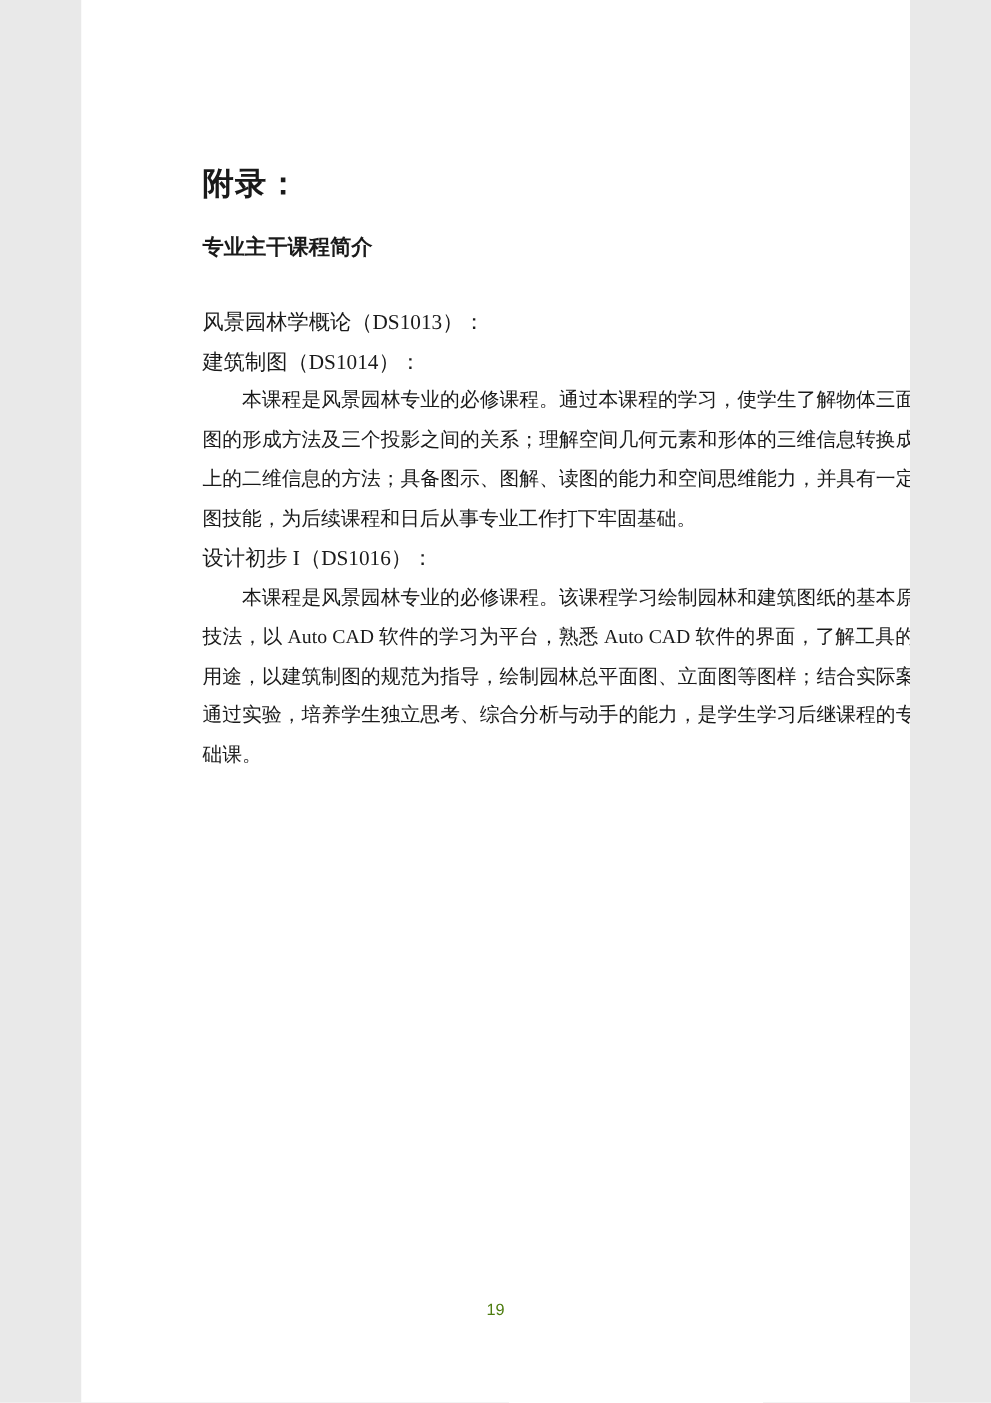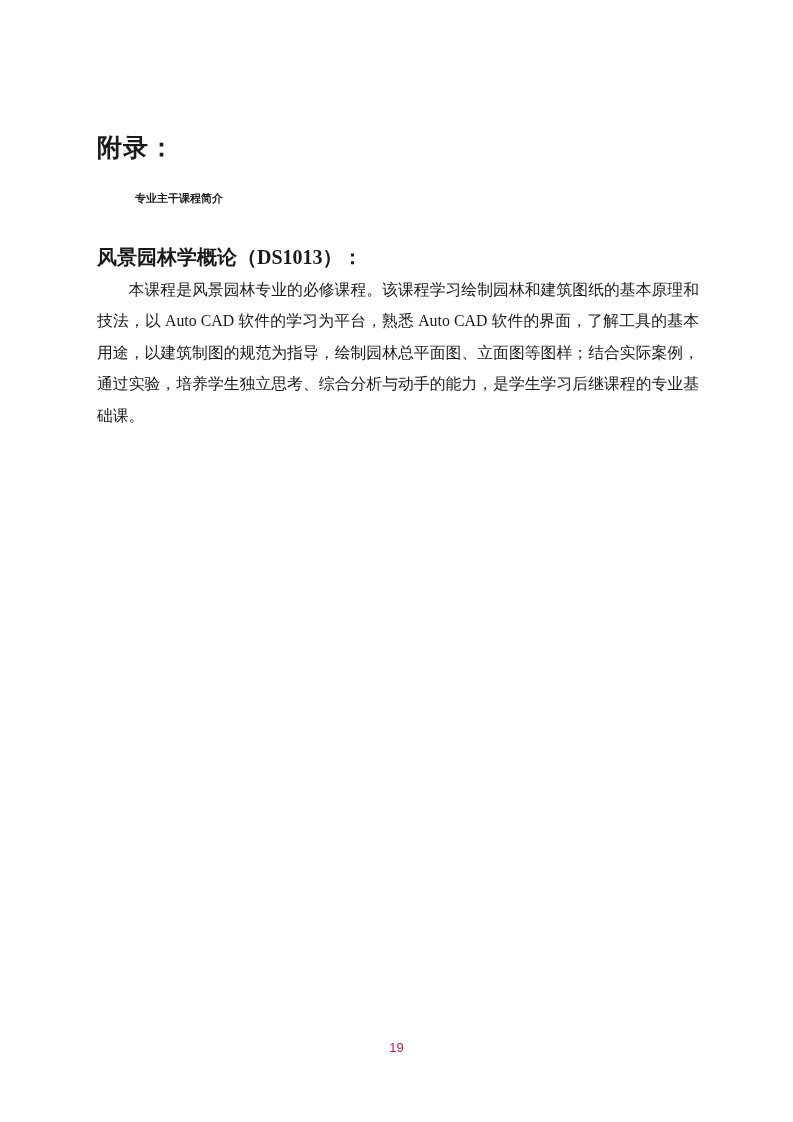--- a/index.html
+++ b/index.html
@@ -1,90 +1,94 @@
 <!DOCTYPE html>
 <html><head>
 <meta charset="utf-8">
 <style>
   * { margin: 0; padding: 0; box-sizing: border-box; }
   html, body { background: #e9e9e9; }
   body { font-family: "Liberation Serif", "DejaVu Serif", serif; }
   .page {
     position: relative;
-    width: 793px;
+    width: 663px;
     height: 1122px;
     margin: 0 auto;
     background: #ffffff;
     color: #1a1a1a;
     overflow: hidden;
   }
   .content {
     position: absolute;
     left: 97px;
     top: 131px;
     width: 602px;
   }
   .doc-title {
     font-size: 25px;
     font-weight: bold;
     line-height: 34px;
     letter-spacing: 1px;
   }
   .doc-subtitle {
     margin-top: 22px;
-    font-size: 11px;
+    font-size: 17px;
     font-weight: bold;
     line-height: 22px;
-    margin-left: 38px;
   }
   .courses {
     margin-top: 33px;
   }
   .course-heading {
-    font-size: 20px;
-    font-weight: bold;
+    font-size: 17px;
+    font-weight: normal;
     line-height: 31.5px;
     text-align: left;
   }
   .course-body {
     font-size: 15.8px;
     line-height: 31.5px;
     text-align: justify;
     text-justify: inter-ideograph;
     text-indent: 2em;
   }
   .page-number {
     position: absolute;
     left: 0;
     right: 0;
     top: 1040px;
     text-align: center;
     font-family: "Liberation Sans", "DejaVu Sans", sans-serif;
     font-size: 13px;
-    color: #be185d;
+    color: #4d7c0f;
   }
 </style>
 </head>
 <body>
 
 <div class="page">
   <div class="content">
 
     <div class="doc-title">附录：</div>
 
     <div class="doc-subtitle">专业主干课程简介</div>
 
     <div class="courses">
 
       <div class="course">
         <div class="course-heading">风景园林学概论（DS1013）：</div>
       </div>
 
+      <div class="course">
+        <div class="course-heading">建筑制图（DS1014）：</div>
+        <div class="course-body">本课程是风景园林专业的必修课程。通过本课程的学习，使学生了解物体三面投影图的形成方法及三个投影之间的关系；理解空间几何元素和形体的三维信息转换成图纸上的二维信息的方法；具备图示、图解、读图的能力和空间思维能力，并具有一定的绘图技能，为后续课程和日后从事专业工作打下牢固基础。</div>
+      </div>
 
       <div class="course">
+        <div class="course-heading">设计初步 I（DS1016）：</div>
       </div>
 
       <div class="course">
         <div class="course-body">本课程是风景园林专业的必修课程。该课程学习绘制园林和建筑图纸的基本原理和技法，以 Auto CAD 软件的学习为平台，熟悉 Auto CAD 软件的界面，了解工具的基本用途，以建筑制图的规范为指导，绘制园林总平面图、立面图等图样；结合实际案例，通过实验，培养学生独立思考、综合分析与动手的能力，是学生学习后继课程的专业基础课。</div>
       </div>
 
     </div>
   </div>
 
   <div class="page-number">19</div>

